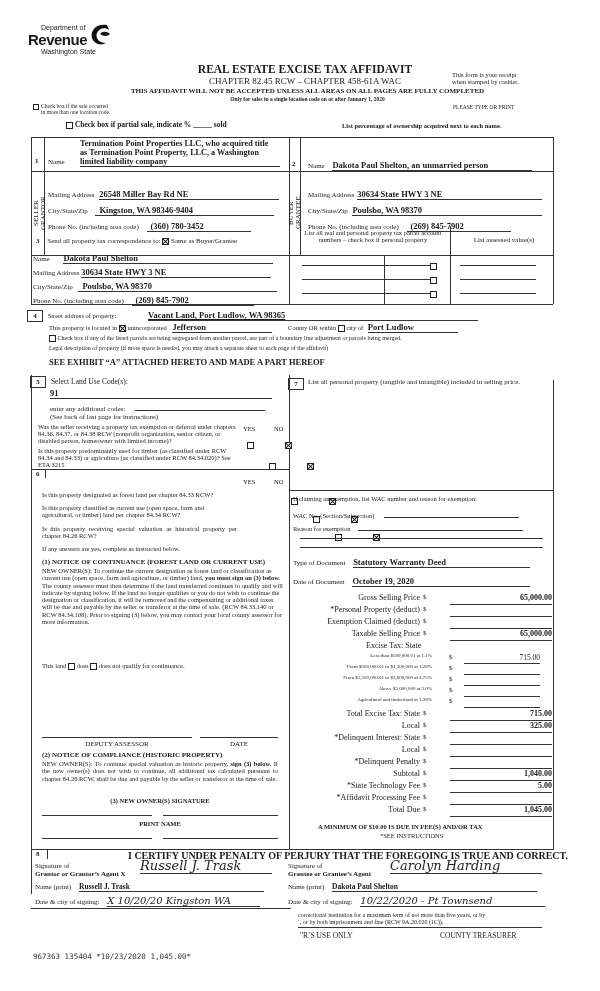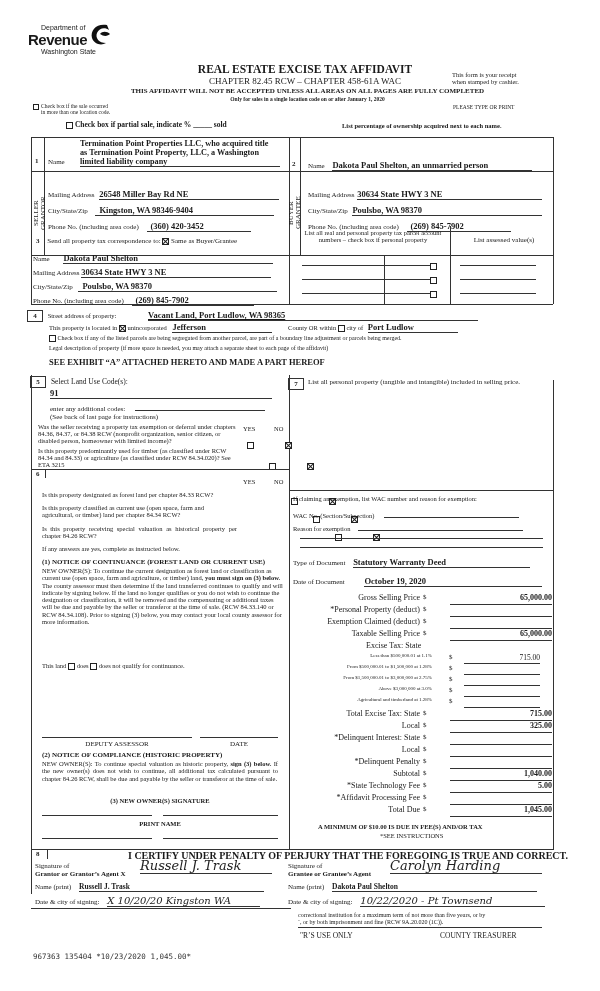--- a/index.html
+++ b/index.html
@@ -97,21 +97,21 @@
 <div class="abs t7" style="left:48px;top:189px;">
   <span>Mailing Address</span>
   <span class="fill line" style="display:inline-block;width:180px;margin-left:3px;">26548 Miller Bay Rd NE</span>
 </div>
 <div class="abs t7" style="left:48px;top:205px;">
   <span>City/State/Zip</span>
   <span class="fill line" style="display:inline-block;width:175px;margin-left:6px;padding-left:4px;">Kingston, WA 98346-9404</span>
 </div>
 <div class="abs t7" style="left:48px;top:221px;">
   <span>Phone No. (including area code)</span>
-  <span class="fill line" style="display:inline-block;width:100px;margin-left:6px;padding-left:4px;">(360) 420-3452</span>
+  <span class="fill line" style="display:inline-block;width:100px;margin-left:6px;padding-left:4px;">(360) 780-3452</span>
 </div>
 
 
 <div class="abs b" style="left:292px;top:160px;font-size:7px;">2</div>
 <div class="abs" style="left:288px;top:183px;width:12px;height:60px;display:flex;">
   <div class="vert">BUYER</div>
   <div class="vert">GRANTEE</div>
 </div>
 <div class="abs t7" style="left:308px;top:160px;">
   <span>Name</span>
@@ -291,21 +291,21 @@
   <span class="line" style="display:inline-block;width:165px;height:8px;margin-left:6px;"></span>
 </div>
 <div class="hl" style="left:300px;top:538px;width:243px;"></div>
 <div class="hl" style="left:300px;top:547px;width:243px;"></div>
 <div class="abs t7" style="left:293px;top:557px;">
   <span>Type of Document</span>
   <span class="fill line" style="display:inline-block;width:177px;margin-left:6px;">Statutory Warranty Deed</span>
 </div>
 <div class="abs t7" style="left:293px;top:576px;">
   <span>Date of Document</span>
-  <span class="fill line" style="display:inline-block;width:178px;margin-left:18px;">October 19, 2020</span>
+  <span class="fill line" style="display:inline-block;width:178px;margin-left:6px;">October 19, 2020</span>
 </div>
 
 
 <div class="sumrow" style="top:593px;">
   <span class="lbl">Gross Selling Price</span>
   <span class="dol">$</span>
   <span class="val">65,000.00</span>
 </div>
 <div class="sumrow" style="top:605px;">
   <span class="lbl">*Personal Property (deduct)</span>

